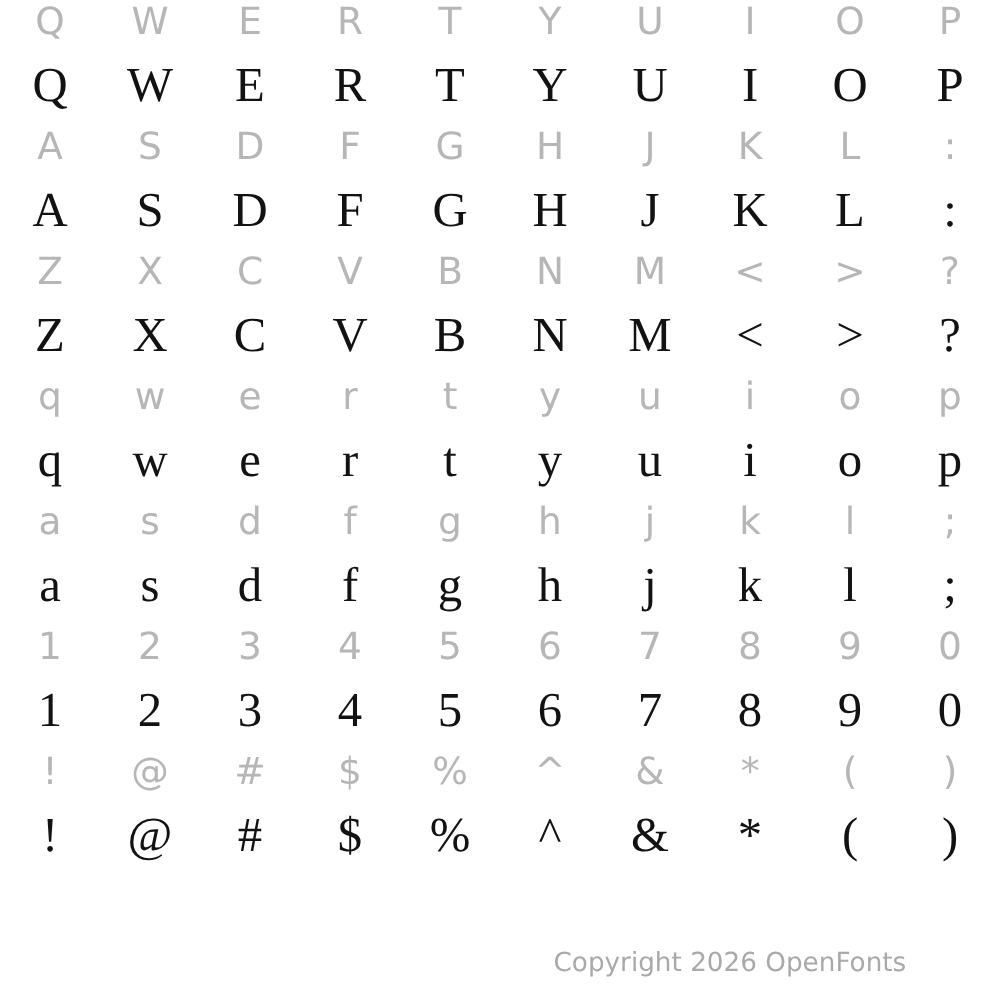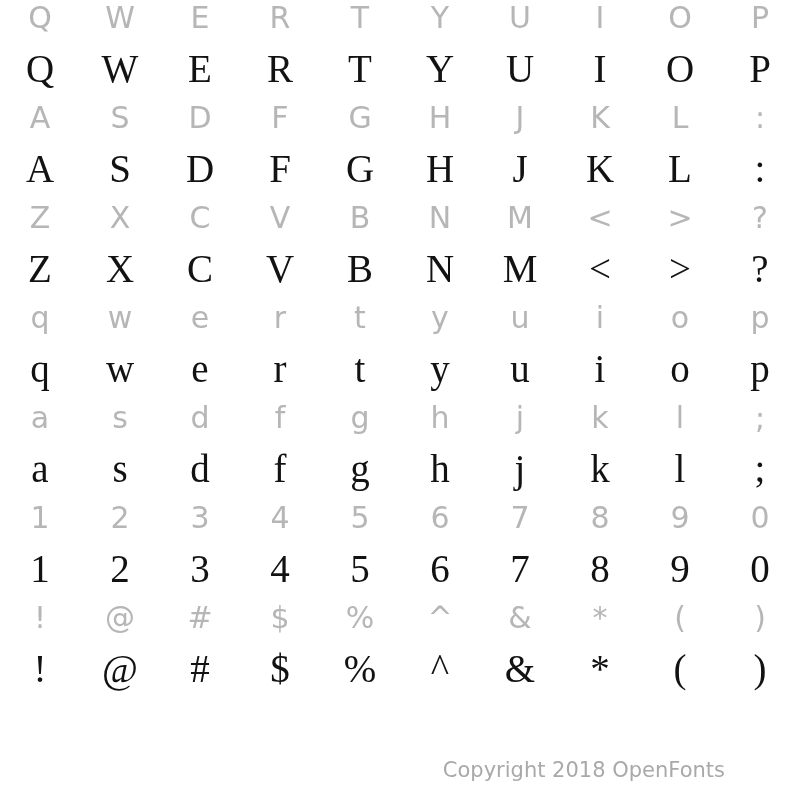--- a/index.html
+++ b/index.html
@@ -225,14 +225,14 @@
         <span class="cell">#</span>
         <span class="cell">$</span>
         <span class="cell">%</span>
         <span class="cell">^</span>
         <span class="cell">&amp;</span>
         <span class="cell">*</span>
         <span class="cell">(</span>
         <span class="cell">)</span>
       </div>
     </div>
-  <div class="copyright">Copyright 2018 OpenFonts</div>
+  <div class="copyright">Copyright 2026 OpenFonts</div>
 </div>
 
 </body></html>

